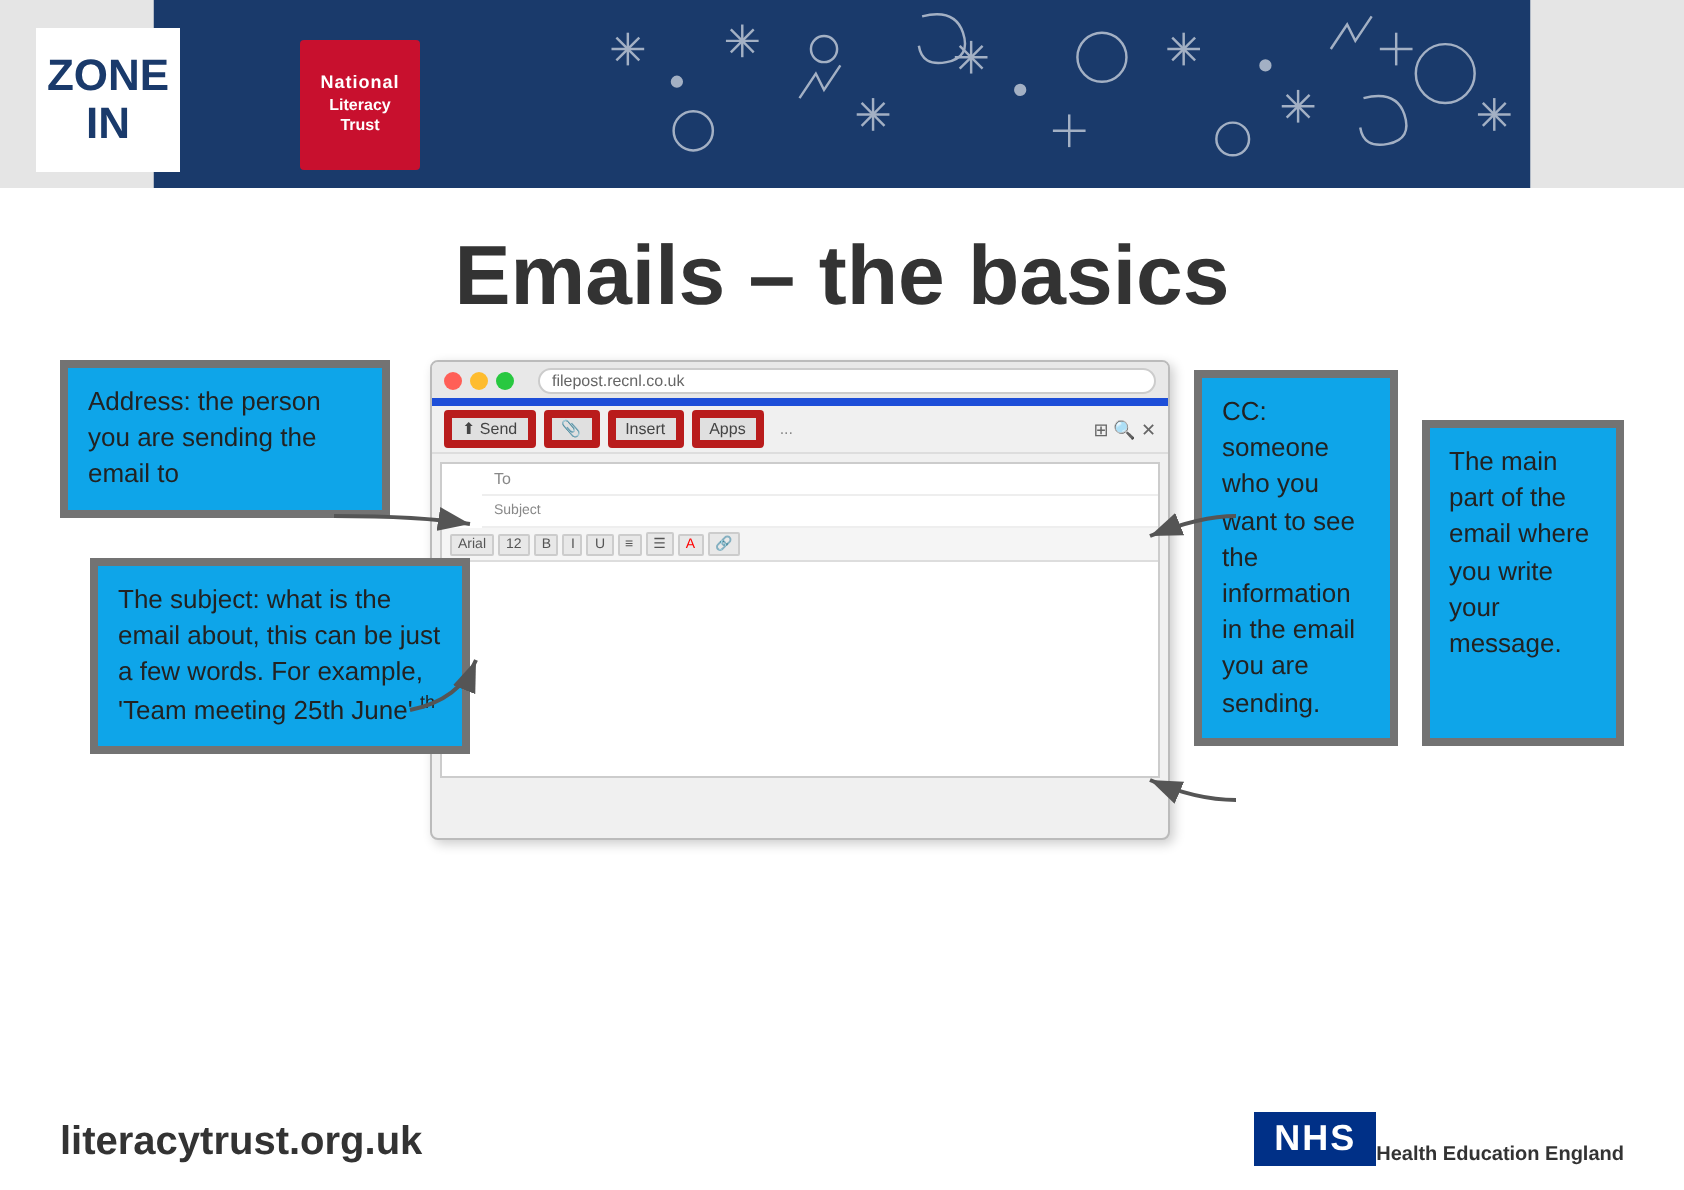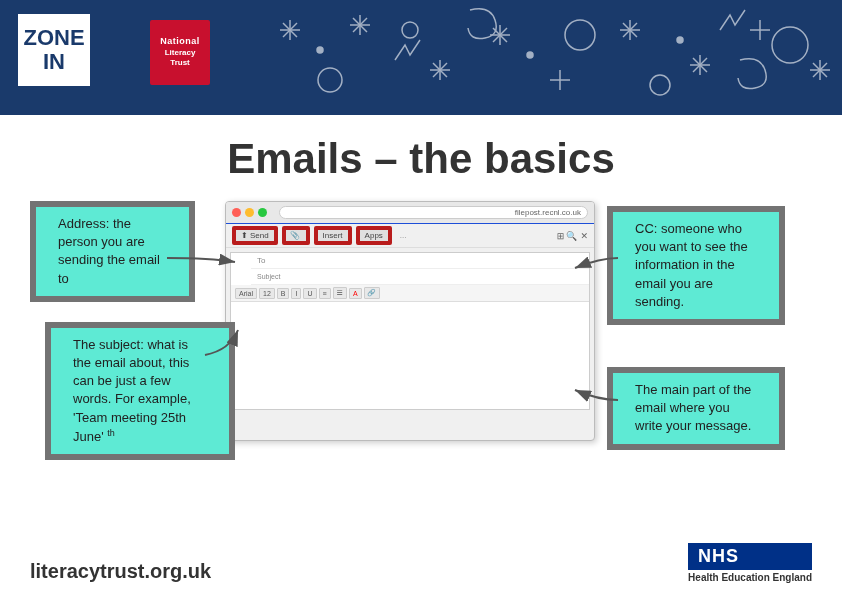--- a/index.html
+++ b/index.html
@@ -8,22 +8,22 @@
       height: 595px;
       font-family: Arial, sans-serif;
       background: #fff;
       overflow: hidden;
       position: relative;
     }
 
     
     .header {
       width: 100%;
-      height: 115px;
-      background: #a3a3a3;
+      height: 94px;
+      background: #e5e5e5;
       position: relative;
       overflow: hidden;
     }
 
     
     .header-svg {
       position: absolute;
       inset: 0;
       width: 100%;
       height: 100%;
@@ -98,23 +98,23 @@
     .left-col {
       display: flex;
       flex-direction: column;
       gap: 0;
       min-width: 195px;
       position: relative;
       z-index: 2;
     }
 
     .annotation-box {
-      border: 6px solid #737373;
-      background: #5eead4;
-      padding: 8px 22px;
+      border: 4px solid #737373;
+      background: #0ea5e9;
+      padding: 8px 10px;
       font-size: 13px;
       color: #222;
       line-height: 1.4;
       position: relative;
     }
 
     .address-box {
       width: 165px;
       margin-bottom: 20px;
     }
@@ -139,26 +139,25 @@
       border: 1px solid #bbb;
       border-radius: 4px;
       overflow: hidden;
       position: relative;
       box-shadow: 2px 2px 6px rgba(0,0,0,0.2);
     }
 
     .email-mock-toolbar {
       background: #e8e8e8;
       height: 22px;
-      border-bottom: 1px solid #1d4ed8;
+      border-bottom: 4px solid #1d4ed8;
       display: flex;
       align-items: center;
       padding: 0 6px;
       gap: 4px;
-      text-align: right;
     }
 
     .toolbar-dot {
       width: 9px; height: 9px; border-radius: 50%;
     }
     .dot-red { background: #ff5f57; }
     .dot-yellow { background: #febc2e; }
     .dot-green { background: #28c840; }
 
     .url-text {
@@ -236,21 +235,21 @@
     .compose-body {
       padding: 6px;
       font-size: 8px;
       color: #aaa;
       height: 60px;
     }
 
     
     .right-col {
       display: flex;
-      flex-direction: column;
+      flex-direction: row;
       gap: 12px;
       min-width: 185px;
       position: relative;
       z-index: 2;
       margin-left: -5px;
     }
 
     .cc-box {
       width: 178px;
       margin-top: 5px;
@@ -273,21 +272,22 @@
     }
 
     .footer-link {
       font-size: 20px;
       color: #333;
       font-weight: 600;
     }
 
     .nhs-logo {
       display: flex;
-      flex-direction: column;
+      flex-direction: row;
+      align-items: flex-end;
     }
 
     .nhs-badge {
       background: #003087;
       color: #fff;
       font-weight: 900;
       font-size: 18px;
       padding: 3px 10px;
       letter-spacing: 1px;
       display: inline-block;

